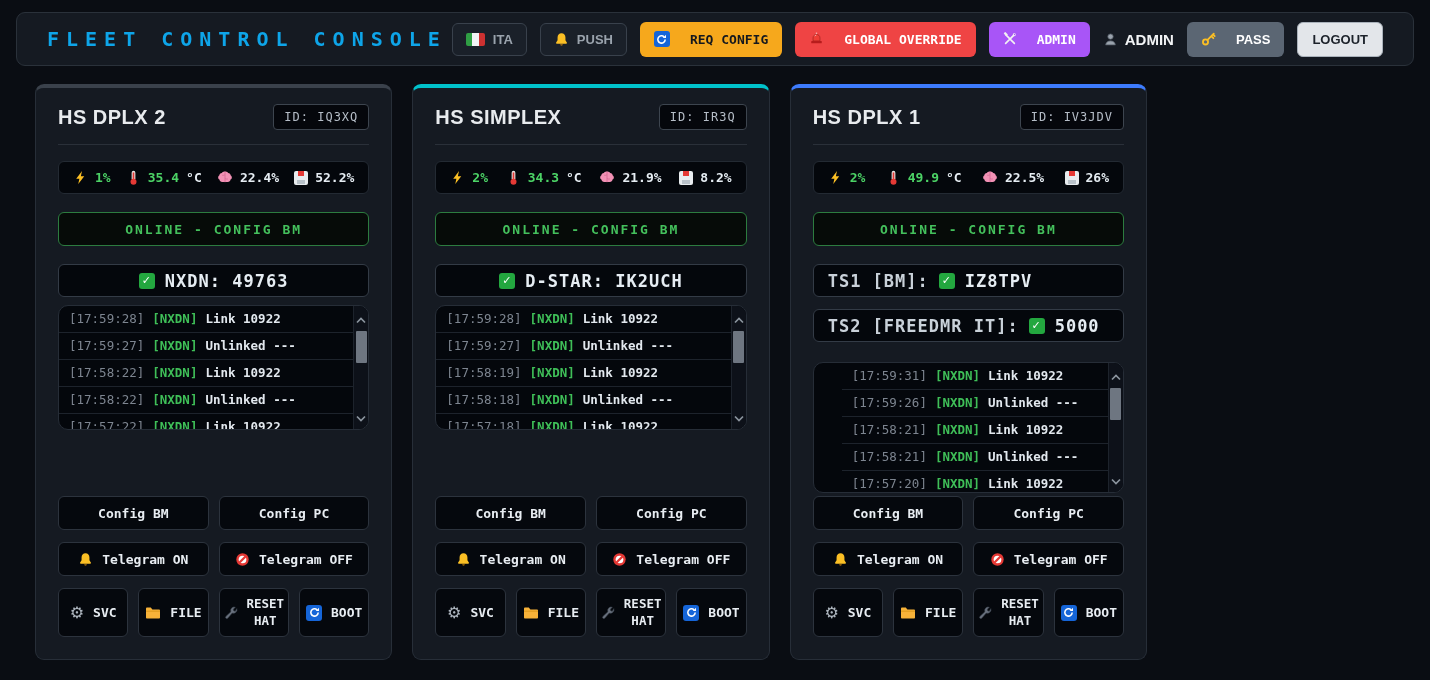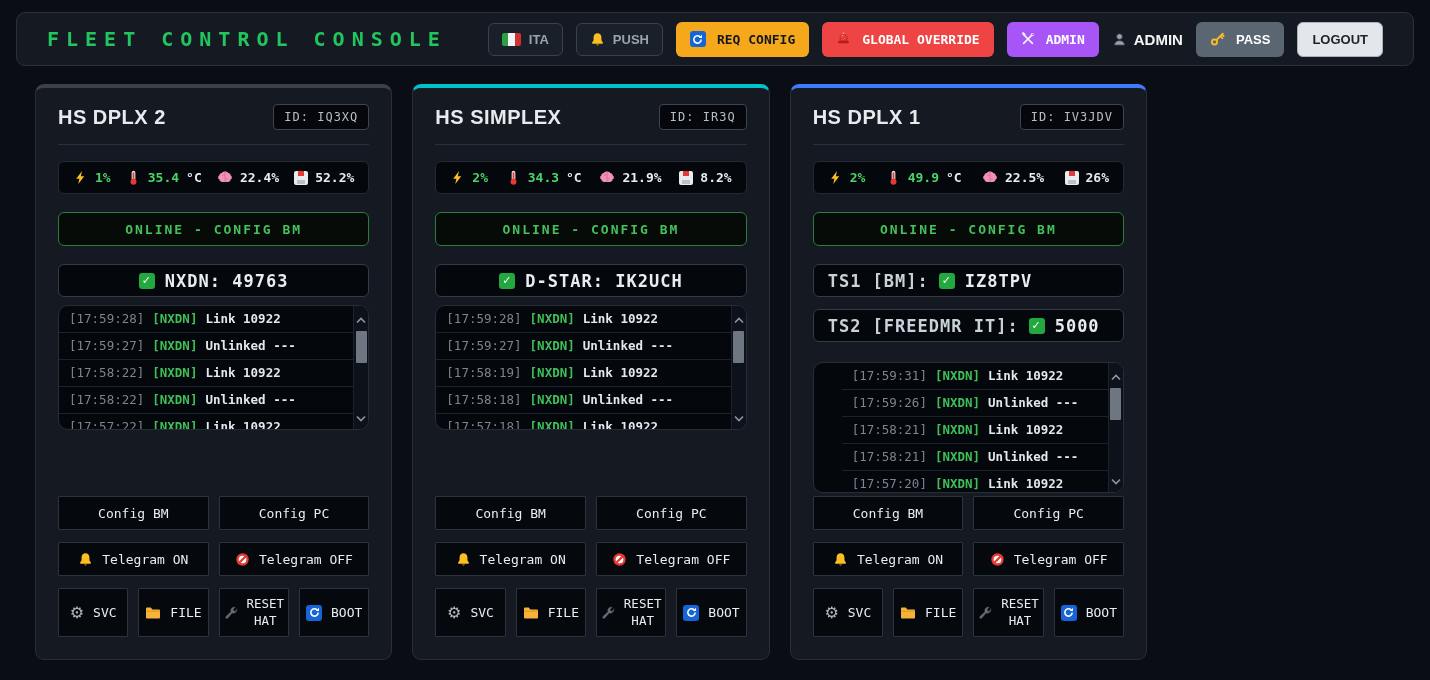--- a/index.html
+++ b/index.html
@@ -3,26 +3,26 @@
 <meta charset="utf-8">
 <style>
   * { margin:0; padding:0; box-sizing:border-box; }
   html,body { width:1430px; height:680px; background:#0a0d13; overflow:hidden;
     font-family:"DejaVu Sans Mono","Liberation Mono",monospace; }
 
   
   .topbar { position:absolute; left:16px; top:12px; width:1398px; height:54px;
     background:#151a22; border:1px solid #2a313a; border-radius:9px;
     display:flex; align-items:center; justify-content:space-between; padding:0 30px; }
-  .app-title { color:#22c55e; font-size:20px; font-weight:bold; letter-spacing:7px; }
+  .app-title { color:#0ea5e9; font-size:20px; font-weight:bold; letter-spacing:7px; }
   .topbar-right { display:flex; align-items:center; gap:13px; }
   .chipbtn { display:flex; align-items:center; gap:8px; height:33px; padding:0 13px;
     background:#1a2029; border:1px solid #39414c; border-radius:6px;
     color:#9aa3ad; font-size:13px; font-weight:bold; cursor:pointer; }
-  .solidbtn { display:flex; align-items:center; gap:11px; height:35px; padding:0 14px;
+  .solidbtn { display:flex; align-items:center; gap:20px; height:35px; padding:0 14px;
     border:none; border-radius:6px; font-size:13px; font-weight:bold; cursor:pointer;
     font-family:"DejaVu Sans Mono","Liberation Mono",monospace; }
   .btn-amber { background:#f6a81c; color:#14181e; }
   .btn-red { background:#ef4444; color:#ffffff; }
   .btn-purple { background:#a855f7; color:#ffffff; }
   .btn-slate { background:#5b6673; color:#ffffff; font-family:"Liberation Sans",sans-serif; }
   .btn-light { background:#e3e6ea; color:#1c222a; border:1px solid #aab2bb;
     font-family:"Liberation Sans",sans-serif; }
   .user-chip { display:flex; align-items:center; gap:7px; color:#f2f4f6;
     font-family:"Liberation Sans",sans-serif; font-weight:bold; font-size:15px; }
@@ -77,22 +77,22 @@
   .log-tag { color:#3fbf58; font-weight:bold; }
   .log-msg { color:#e2e8ee; font-weight:bold; }
   .scrollbar { width:15px; background:#0d1119; border-left:1px solid #1d232c;
     display:flex; flex-direction:column; align-items:center; padding:3px 0; }
   .sb-thumb { width:11px; height:32px; background:#6e7681; border-radius:1px; margin-top:3px; }
   .sb-space { flex:1; }
 
   
   .btn-grid { margin-top:auto; display:grid; grid-template-columns:repeat(4,1fr);
     grid-template-rows:34px 34px 49px; gap:12px 10px; }
-  .cbtn { background:#05080d; border:1px solid #2c333d; border-radius:1px;
-    color:#e8edf2; font-size:13px; font-weight:normal; display:flex; align-items:center;
+  .cbtn { background:#05080d; border:1px solid #2c333d; border-radius:6px;
+    color:#e8edf2; font-size:13px; font-weight:bold; display:flex; align-items:center;
     justify-content:center; gap:9px; cursor:pointer;
     font-family:"DejaVu Sans Mono","Liberation Mono",monospace; }
   .span2 { grid-column:span 2; }
   .cbtn .two-line { text-align:center; line-height:1.35; font-size:12.5px; }
 
   
   .ic { display:inline-flex; align-items:center; justify-content:center; flex:none; }
   .ic-sq { width:16px; height:16px; border-radius:3px; }
   .ic-blue { background:#1565d8; }
   .ic-green { background:#23a73f; position:relative; }

